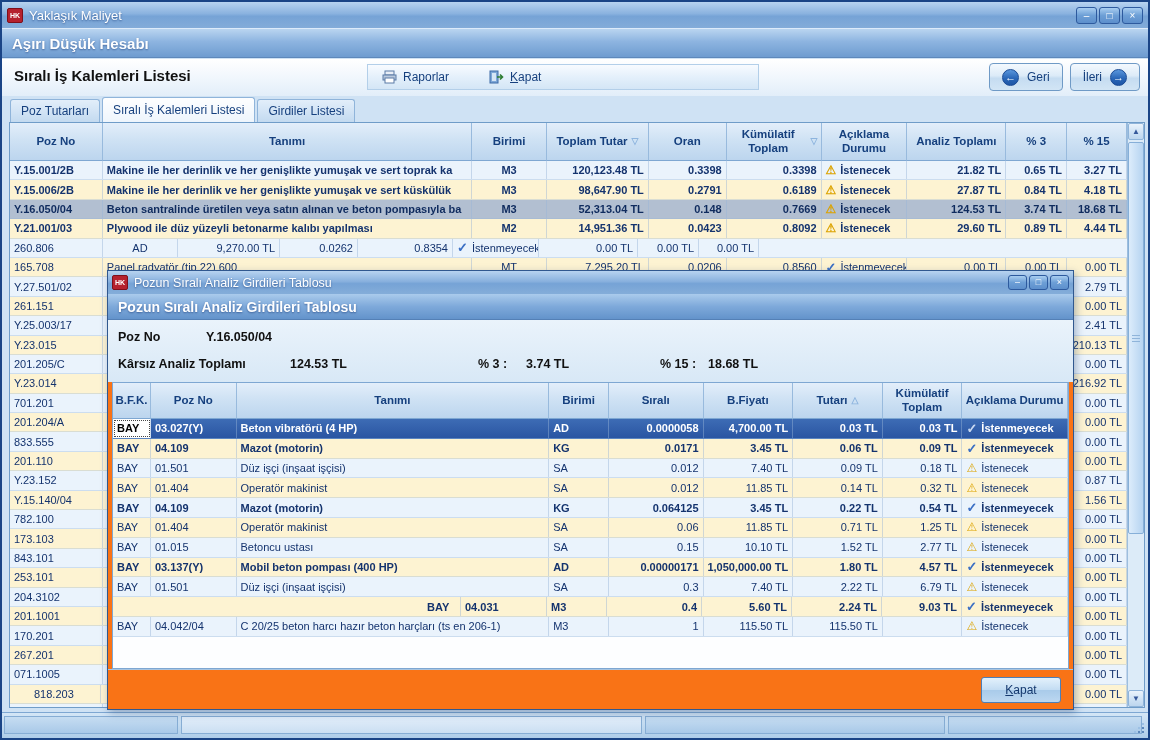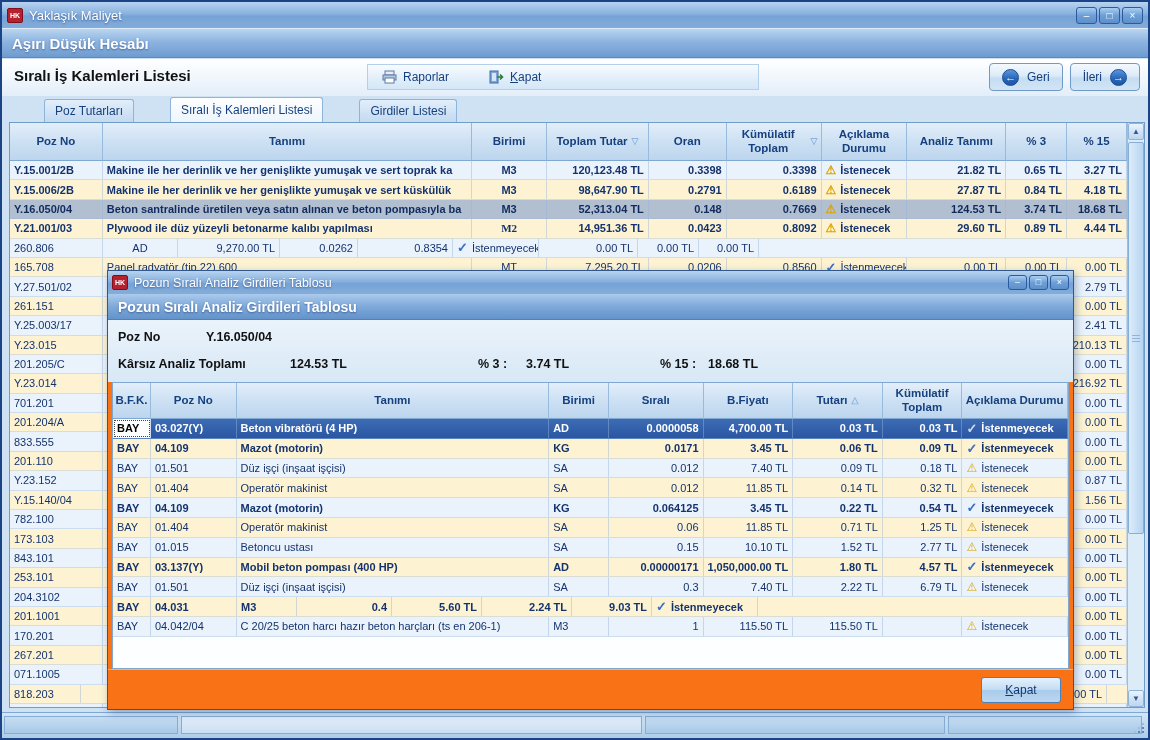--- a/index.html
+++ b/index.html
@@ -41,37 +41,37 @@
     background:linear-gradient(180deg,#f4f9fe 0%,#dcebf8 45%,#c5dcf1 55%,#d2e5f5 100%);
     display:flex; align-items:center; gap:8px; font-size:12px; color:#16407e; cursor:default; }
   .circ { width:17px; height:17px; border-radius:50%; border:1px solid #1a4a94;
     background:linear-gradient(180deg,#5a97dd 0%,#2a67b8 55%,#1d55a6 100%);
     color:#fff; font-size:11px; font-weight:bold; display:flex; align-items:center; justify-content:center; }
 
   
   .tabs { position:absolute; left:8px; top:95px; height:25px; display:flex; align-items:flex-end; gap:2px; }
   .tab { height:23px; padding:0 10px; display:flex; align-items:center; font-size:12px; color:#16407e;
     background:linear-gradient(180deg,#e2eefa 0%,#c3daf0 100%); border:1px solid #8fb4da; border-bottom:none;
-    border-radius:3px 3px 0 0; cursor:default;margin-left:34px; }
+    border-radius:3px 3px 0 0; cursor:default; }
   .tab.active { height:25px; background:linear-gradient(180deg,#fdfeff 0%,#eef5fc 100%); }
 
   
   .trow { display:flex; border-bottom:1px solid rgba(150,180,215,.35); }
   .tcell { display:flex; align-items:center; padding:0 4px; overflow:hidden; white-space:nowrap;
     border-right:1px solid rgba(150,180,215,.45); font-size:11px; color:#14336e; }
   .tcell.right { justify-content:flex-end; }
   .tcell.center { justify-content:center; }
   .thead { display:flex; }
   .thcell { display:flex; align-items:center; justify-content:center; text-align:center;
     font-size:11.5px; font-weight:bold; color:#16407e; line-height:1.15;
     background:linear-gradient(180deg,#e3eefa 0%,#cfe2f4 45%,#bcd5ee 100%);
     border-right:1px solid #98badd; border-bottom:1px solid #7ea7d2; padding:0 3px; cursor:default; }
   .sort-glyph { font-size:9px; color:#8db4de; margin-left:4px; }
   .trow.lite { background:#eaf3fc; }
-  .trow.cream { background:#fdf3d2; }
+  .trow.cream { background:#fdf3d2;justify-content:flex-end; }
   .trow.bold .tcell { font-weight:bold; }
   .ic { margin-right:4px; }
   .ic.warning { color:#dca300; font-size:12px; }
   .ic.check { color:#3b6fc4; font-weight:bold; font-size:13px; }
 
   
   .main-table { position:absolute; left:7px; top:120px; width:1136px; height:586px;
     background:#fff; border:1px solid #6f9cc8; overflow:hidden; }
   .main-head { position:absolute; left:0; top:0; right:17px; height:38px; }
   .main-head .thcell { height:38px; }
@@ -201,21 +201,21 @@
           <span>Oran</span>
         </div>
         <div class="thcell" style="width: 95px;">
           <span>Kümülatif Toplam</span>
           <span class="sort-glyph">▽</span>
         </div>
         <div class="thcell" style="width: 86px;">
           <span>Açıklama Durumu</span>
         </div>
         <div class="thcell" style="width: 99px;">
-          <span>Analiz Tanımı</span>
+          <span>Analiz Toplamı</span>
         </div>
         <div class="thcell" style="width: 61px;">
           <span>% 3</span>
         </div>
         <div class="thcell" style="width: 60px;">
           <span>% 15</span>
         </div>
       </div>
     <div class="main-body">
         <div class="trow lite bold">
@@ -259,21 +259,21 @@
             <span class="ic warning">⚠</span>
             <span>İstenecek</span>
           </div>
           <div class="tcell right" style="width: 99px;">124.53 TL</div>
           <div class="tcell right" style="width: 61px;">3.74 TL</div>
           <div class="tcell right" style="width: 60px;">18.68 TL</div>
         </div>
         <div class="trow cream bold">
           <div class="tcell " style="width: 93px;">Y.21.001/03</div>
           <div class="tcell " style="width: 370px;">Plywood ile düz yüzeyli betonarme kalıbı yapılması</div>
-          <div class="tcell center" style="width: 75px; font-family: Liberation Serif, serif;">M2</div>
+          <div class="tcell center" style="width: 75px;">M2</div>
           <div class="tcell right" style="width: 102px;">14,951.36 TL</div>
           <div class="tcell right" style="width: 78px;">0.0423</div>
           <div class="tcell right" style="width: 95px;">0.8092</div>
           <div class="tcell " style="width: 86px;">
             <span class="ic warning">⚠</span>
             <span>İstenecek</span>
           </div>
           <div class="tcell right" style="width: 99px;">29.60 TL</div>
           <div class="tcell right" style="width: 61px;">0.89 TL</div>
           <div class="tcell right" style="width: 60px;">4.44 TL</div>

